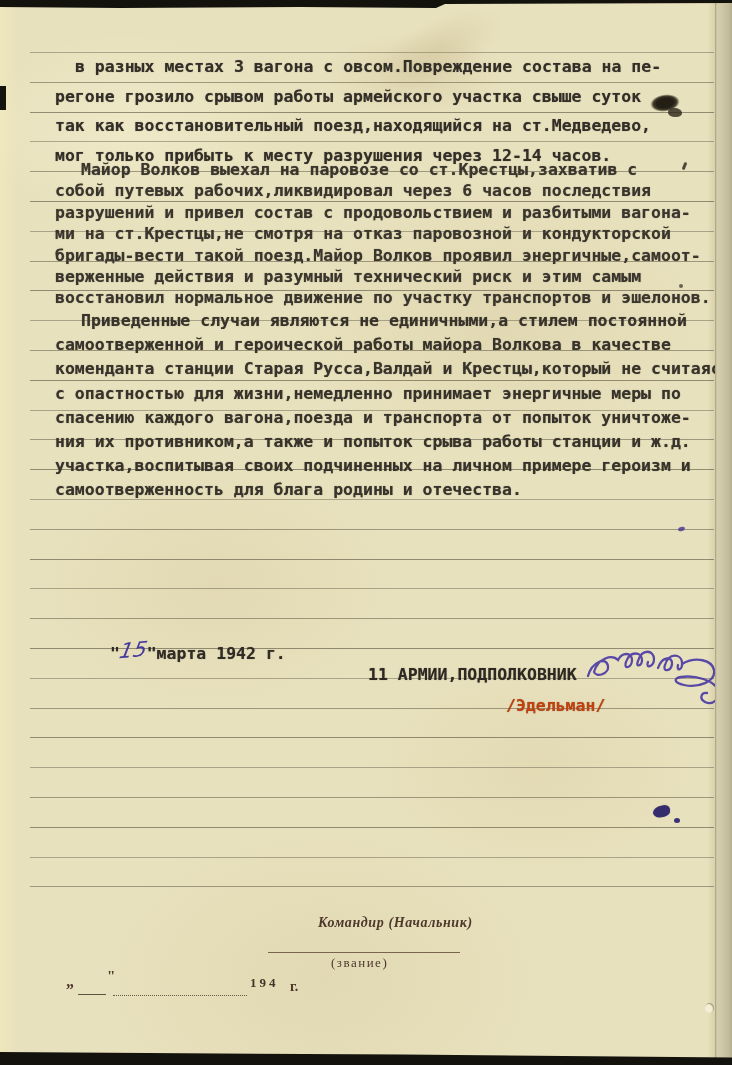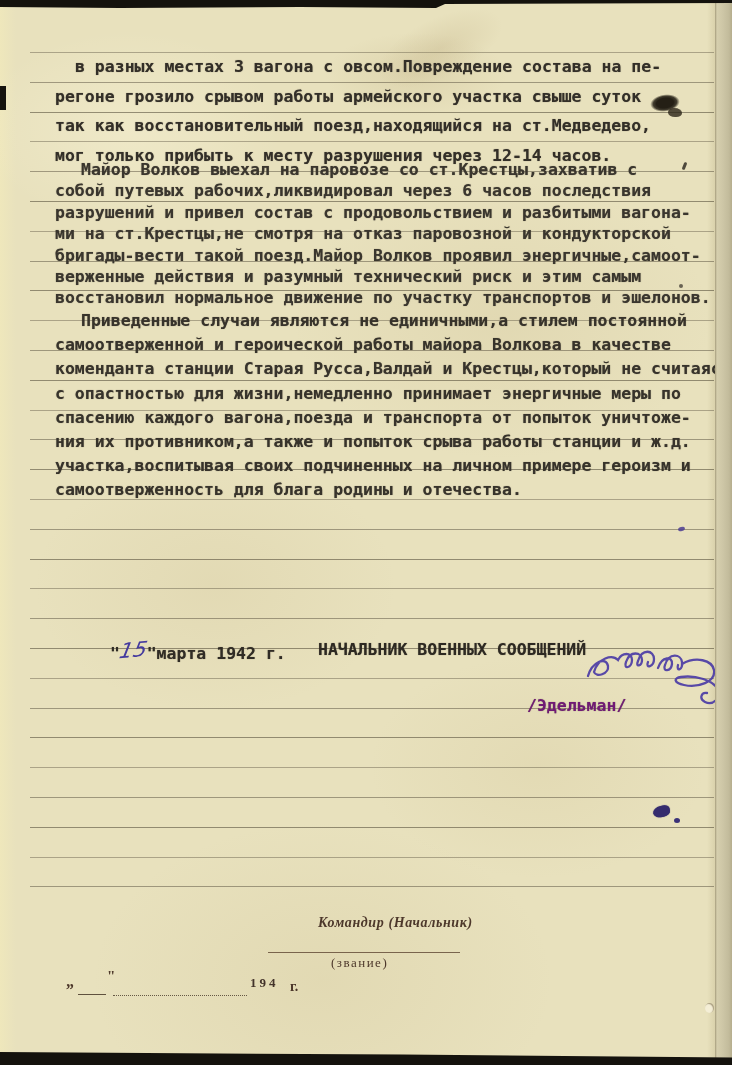--- a/index.html
+++ b/index.html
@@ -38,21 +38,21 @@
   #para2{top:311px;} #para2 .tline{height:24.2px;}
   #para2 .tline:first-child{text-indent:26px;}
   .typed{position:absolute;white-space:pre;font-weight:700;font-size:16.5px;color:#302c25;
          text-shadow:0 0 1px rgba(55,48,38,.55);}
   .dateline{left:110px;top:640px;}
   .day-hand{display:inline-block;font-family:"DejaVu Sans",sans-serif;font-weight:400;
             font-style:italic;font-size:21px;color:#443a9e;transform:skewX(-16deg) rotate(-5deg);
             position:relative;top:-2px;text-shadow:none;}
   .title1{left:318px;top:640px;color:#2d2922;}
   .title2{left:368px;top:665px;color:#2d2922;}
-  .typed-name{left:527px;top:696px;color:#701a75;}
+  .typed-name{left:506px;top:696px;color:#c2410c;}
   .sig{position:absolute;left:580px;top:644px;width:150px;height:70px;z-index:4;}
   
   .print{position:absolute;font-family:"Liberation Serif",serif;color:#4d382b;}
   .commander{left:318px;top:915px;font-style:italic;font-weight:700;font-size:14px;letter-spacing:.6px;}
   .zvanie-line{left:268px;top:952px;width:192px;height:0;border-top:1px solid rgba(94,70,50,.8);}
   .zvanie{left:331px;top:955px;font-size:13px;letter-spacing:1.5px;}
   .q-low{left:66px;top:973px;font-size:16px;font-weight:700;}
   .f-line1{left:78px;top:994px;width:28px;height:0;border-top:1.5px solid rgba(70,55,40,.85);}
   .q-high{left:107px;top:968px;font-size:15px;font-weight:700;}
   .f-line2{left:113px;top:995px;width:134px;height:0;border-top:1.5px dotted rgba(70,55,40,.8);}
@@ -136,21 +136,21 @@
         <div class="tline">коменданта станции Старая Русса,Валдай и Крестцы,который не считаясь</div>
         <div class="tline">с опастностью для жизни,немедленно принимает энергичные меры по</div>
         <div class="tline">спасению каждого вагона,поезда и транспорта от попыток уничтоже-</div>
         <div class="tline">ния их противником,а также и попыток срыва работы станции и ж.д.</div>
         <div class="tline">участка,воспитывая своих подчиненных на личном примере героизм и</div>
         <div class="tline">самоотверженность для блага родины и отечества.</div>
       </div>
 
     <div class="typed dateline"><span>"</span><span class="day-hand">15</span><span>"марта 1942 г.</span></div>
 
-    <div class="typed title1">НАЧАЛЬНИК ВОЕННЫХ СООБЩЕНИЙ</div>
+    <div class="typed title2">11 АРМИИ,ПОДПОЛКОВНИК</div>
     <div class="typed typed-name">/Эдельман/</div>
 
     <svg class="sig" viewBox="0 0 150 70">
       <g fill="none" stroke="#4c3da6" stroke-width="2.3" stroke-linecap="round" opacity="0.92">
         <path d="M8 32 C12 18 26 12 28 22 C29 30 16 34 14 28 C18 14 32 10 38 16 C42 8 52 8 52 16 C52 24 43 26 46 18 C50 6 62 8 62 16 C62 22 55 24 58 17 C62 4 74 6 74 15 C74 23 65 25 68 18"></path>
         <path d="M78 24 C82 12 93 12 92 20 C91 28 82 28 85 21 C89 8 101 10 102 18 C103 26 96 28 98 21"></path>
         <path d="M102 20 C116 12 132 16 134 26 C136 38 118 44 104 41 C94 39 93 34 101 33 C115 31 134 36 138 46 C141 54 133 62 125 58 C119 55 121 48 127 49"></path>
       </g>
     </svg>
 

